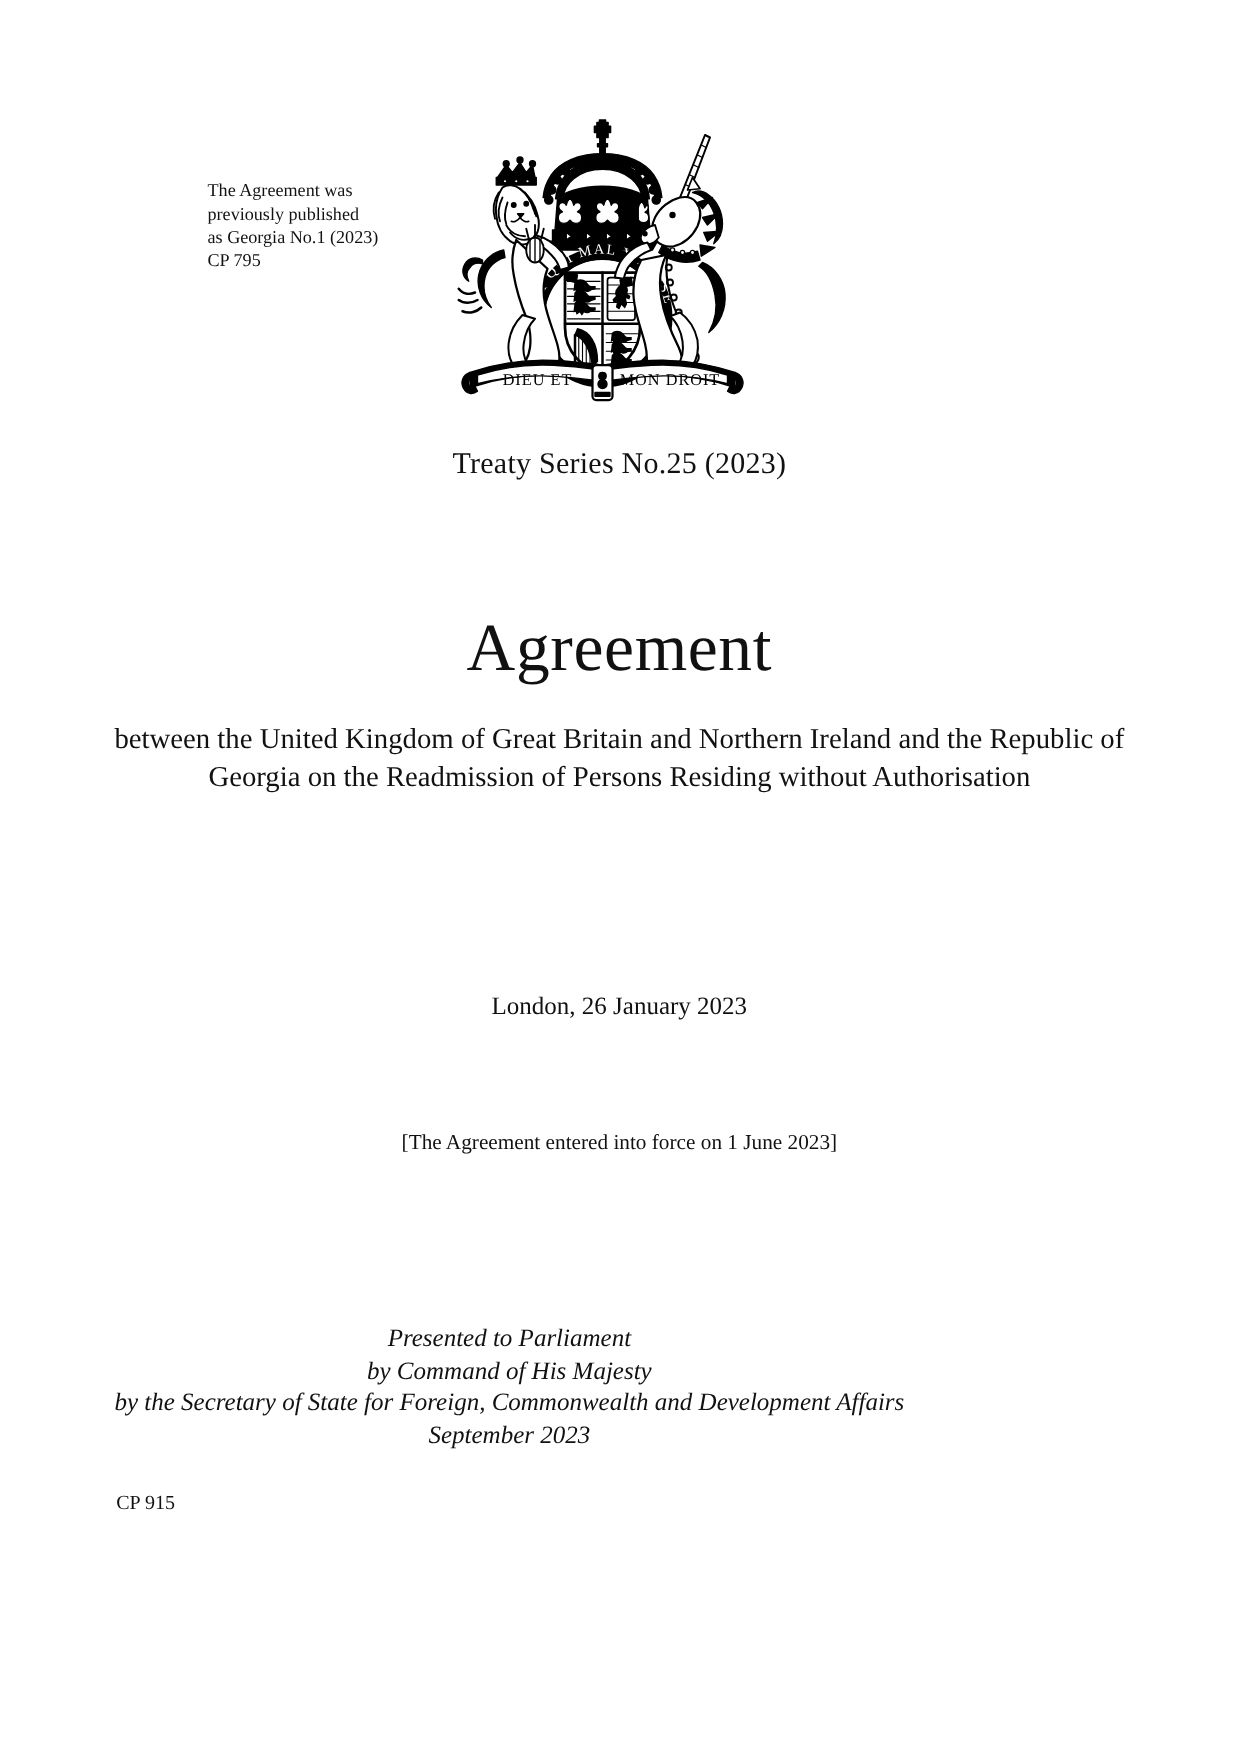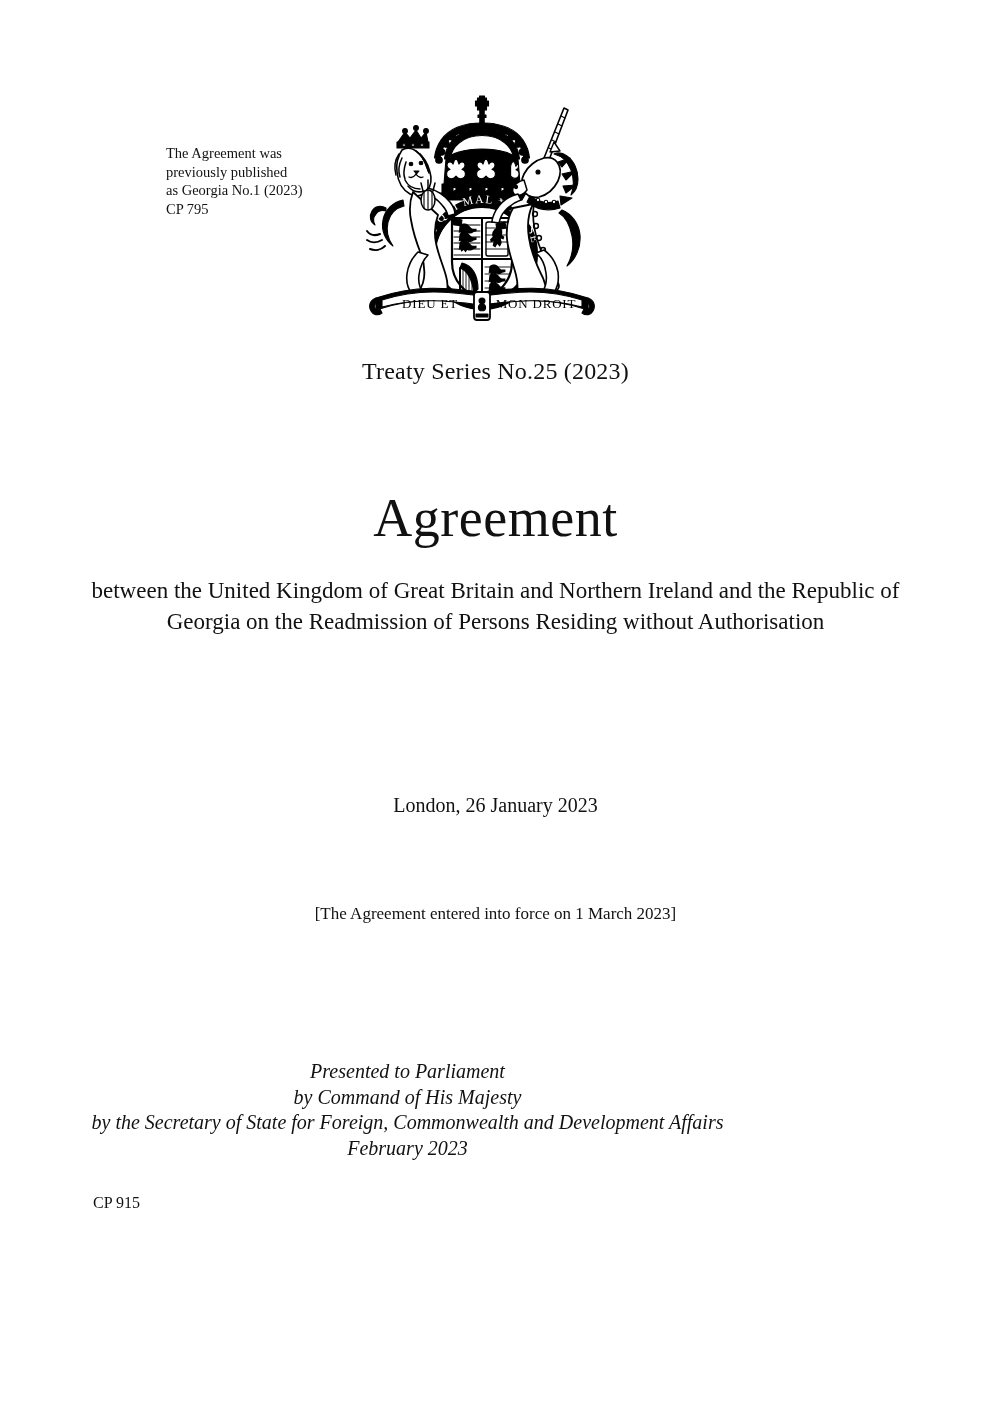--- a/index.html
+++ b/index.html
@@ -389,24 +389,24 @@
   </div>
 
   <div class="treaty-series">Treaty Series No.25 (2023)</div>
 
   <div class="main-title">Agreement</div>
 
   <div class="subtitle">between the United Kingdom of Great Britain and Northern Ireland and the Republic of Georgia on the Readmission of Persons Residing without Authorisation</div>
 
   <div class="place-date">London, 26 January 2023</div>
 
-  <div class="force-note">[The Agreement entered into force on 1 March 2023]</div>
+  <div class="force-note">[The Agreement entered into force on 1 June 2023]</div>
 
   <div class="presentation">
     <div>Presented to Parliament</div>
     <div>by Command of His Majesty</div>
     <div>by the Secretary of State for Foreign, Commonwealth and Development Affairs</div>
-    <div>February 2023</div>
+    <div>September 2023</div>
   </div>
 
   <div class="cp-number">CP 915</div>
 
 </div>
 
 </body></html>

